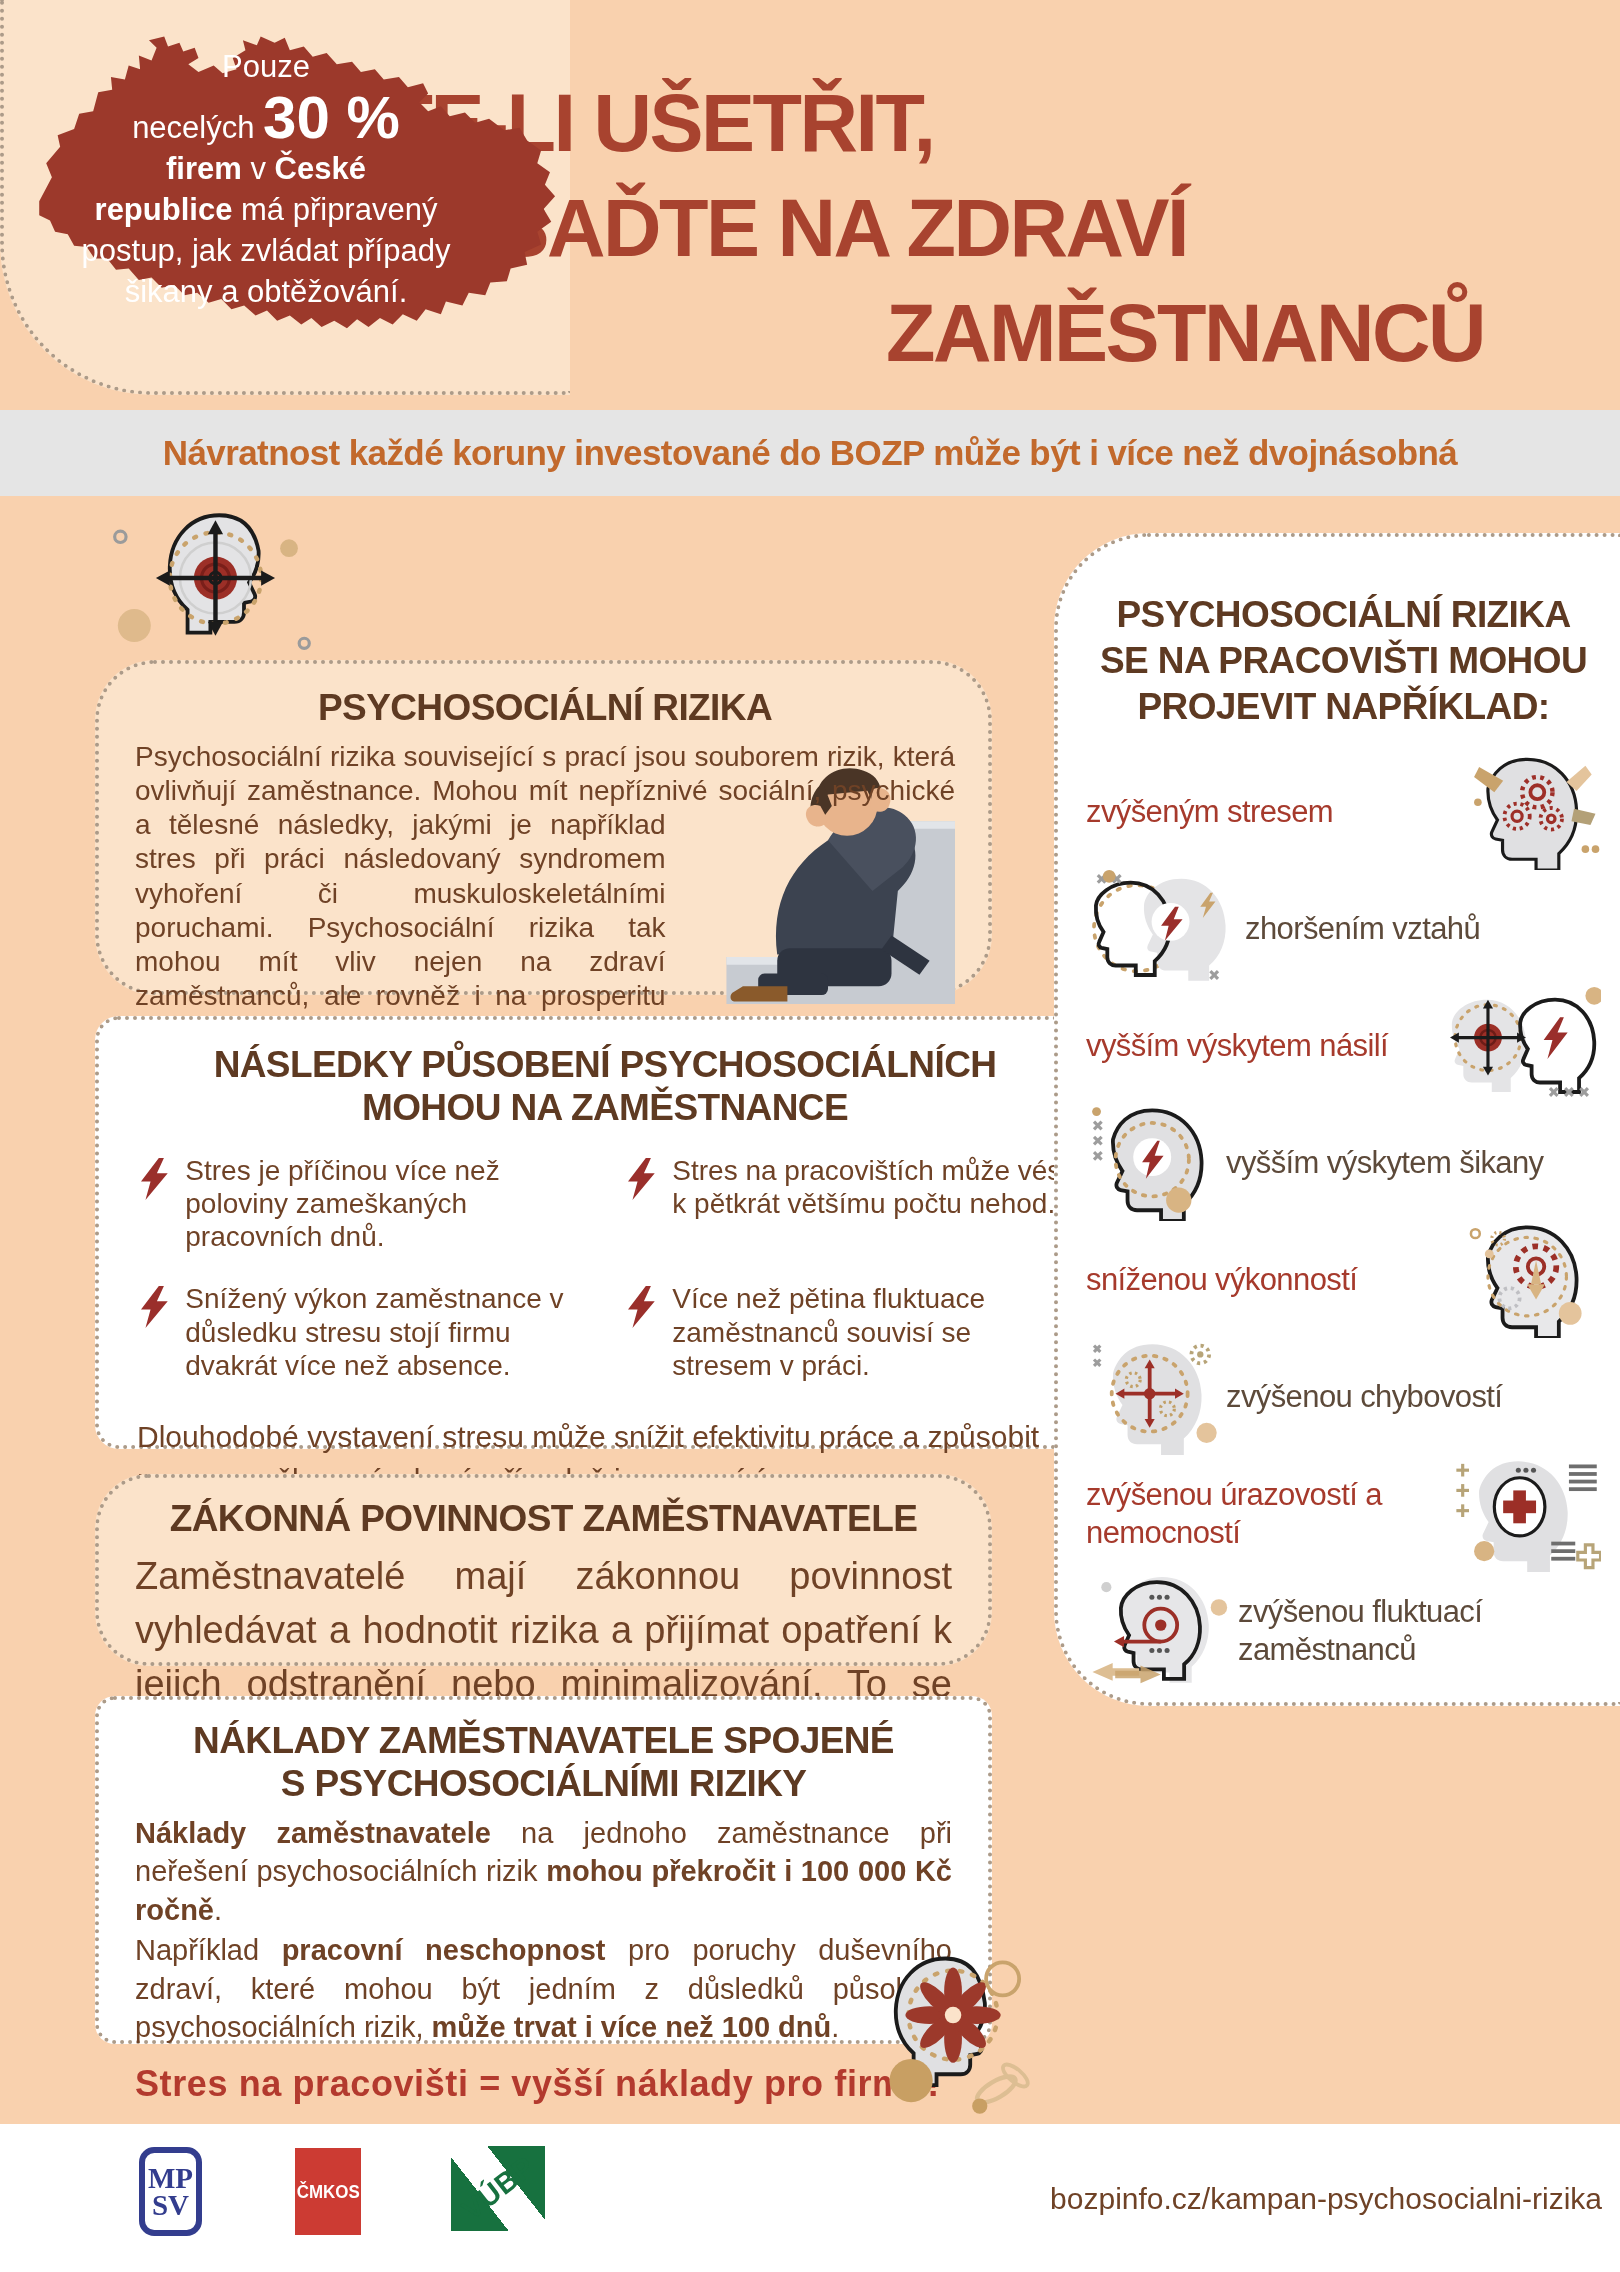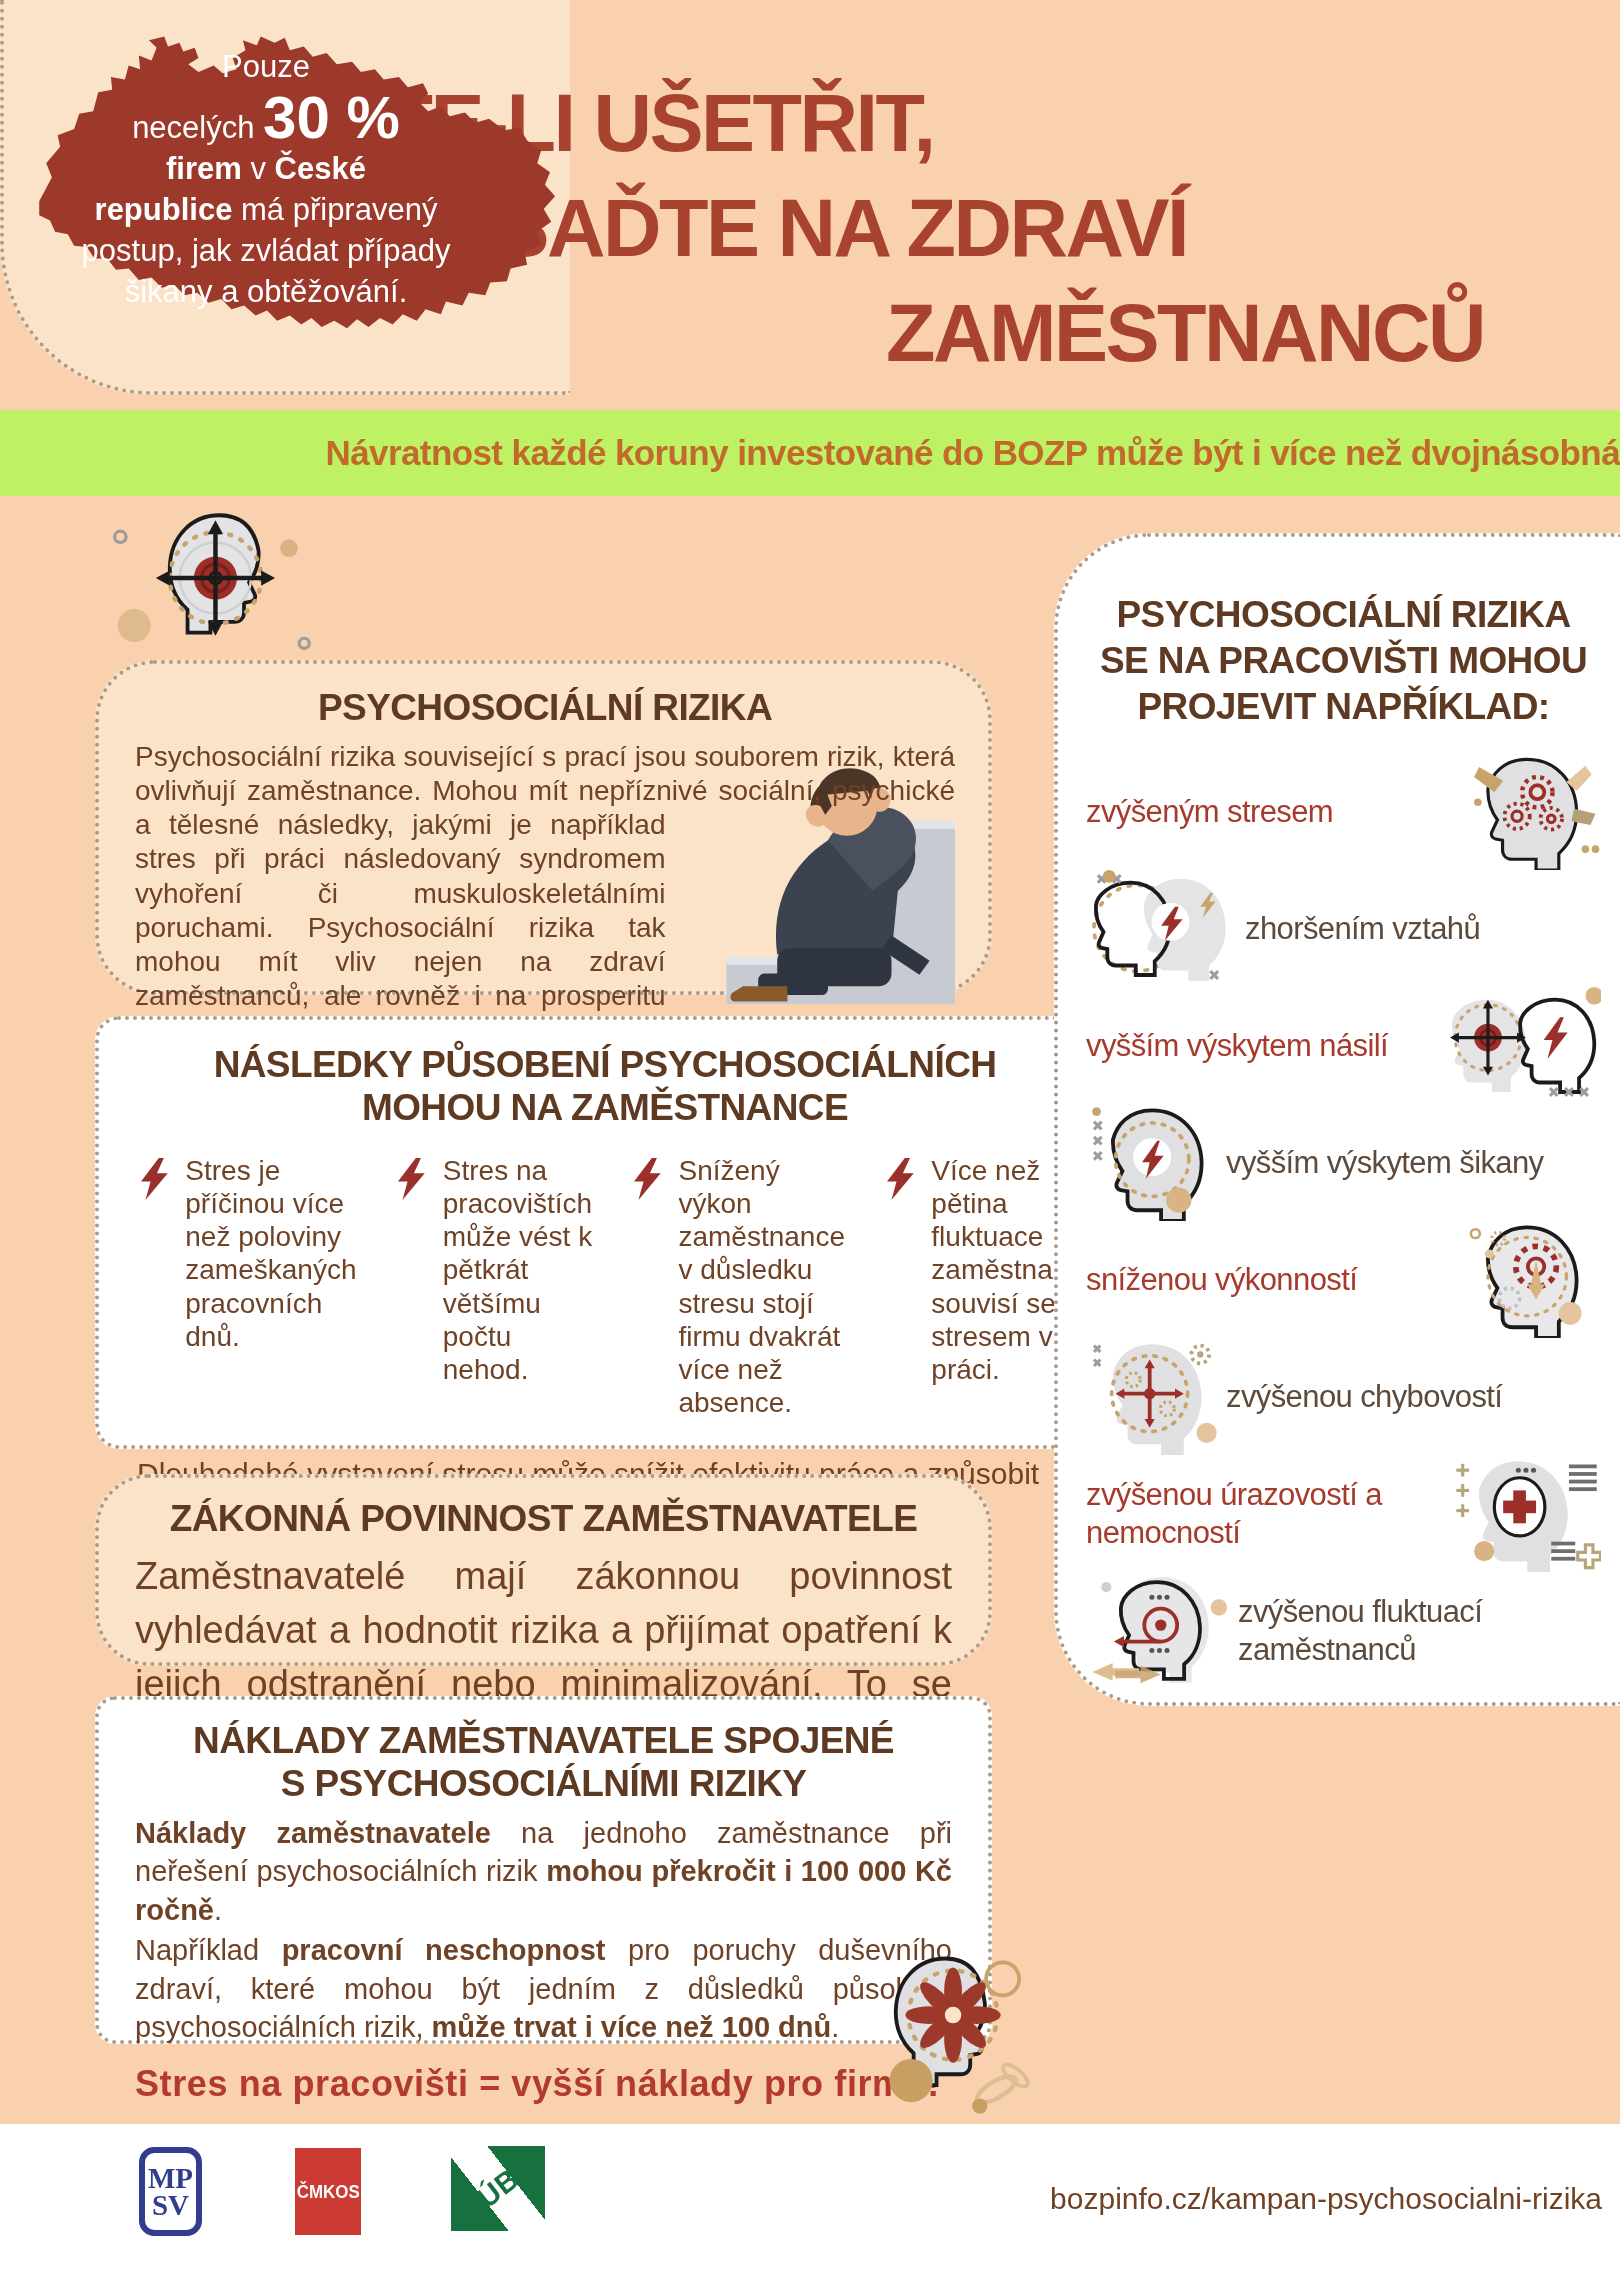--- a/index.html
+++ b/index.html
@@ -4,40 +4,40 @@
 <style>
   html,body{margin:0;padding:0;background:#e8e8e8;}
   #poster{position:relative;width:1620px;height:2273px;background:#F9D1AE;overflow:hidden;
           font-family:"Liberation Sans",sans-serif;}
   
   .title-line{position:absolute;font-weight:bold;font-size:81px;letter-spacing:-2.5px;
               color:#A8432F;white-space:nowrap;line-height:1;}
   #title-l1{left:164px;top:83px;}
   #title-l2{left:444px;top:188px;}
   #title-l3{left:886px;top:293px;}
-  #subtitle-band{position:absolute;left:0;top:410px;width:100%;height:86px;background:#bef264;
-                 display:flex;align-items:center;justify-content:flex-end;}
+  #subtitle-band{position:absolute;left:0;top:410px;width:100%;height:86px;background:#e5e5e5;
+                 display:flex;align-items:center;justify-content:center;}
   #subtitle-band .sub{color:#C2692C;font-weight:bold;font-size:35px;letter-spacing:-0.6px;}
   
   .box{position:absolute;box-sizing:border-box;border:4.4px dotted #AC9B89;}
   .peachbox{background:#FBE3CA;}
   .whitebox{background:#ffffff;}
   .sec-title{font-weight:bold;color:#5E3A22;font-size:37px;line-height:43px;text-align:center;
              letter-spacing:-0.6px;}
   .body-text{color:#6F4226;font-size:28px;line-height:1.22;text-align:justify;}
   
   #box-intro{left:95px;top:660px;width:897px;height:335px;border-radius:60px;
              padding:21.6px 33px 12.7px 36px;}
   #box-intro .body-text{margin-top:11.4px;}
   #man-float{float:right;width:273px;height:259px;margin:5.1px 0 0 16.5px;
              shape-outside:inset(76px 0 0 0);}
   
   #box-consequences{left:95px;top:1016px;width:1020px;height:433px;border-radius:24px;
                     padding:23px 38px 12.7px 38px;}
-  .bullet-grid{display:grid;grid-template-columns:1fr 1fr 1fr 1fr;column-gap:38px;row-gap:29px;margin-top:25.4px;}
+  .bullet-grid{display:grid;grid-template-columns:1fr 1fr;column-gap:38px;row-gap:29px;margin-top:25.4px;}
   .bullet{display:flex;align-items:flex-start;}
   .bullet svg{flex:0 0 auto;margin:3.8px 16.5px 0 3.8px;}
   .bullet-text{color:#6F4226;font-size:28px;line-height:1.18;}
   .note-text{color:#6F4226;font-size:30px;line-height:1.45;margin-top:33px;text-align:left;}
   
   #box-legal{left:95px;top:1474px;width:897px;height:192px;border-radius:54px;
              padding:19px 36px 6.3px 36px;}
   #box-legal .body-text{margin-top:10.2px;font-size:38px;line-height:1.42;}
   
   #box-costs{left:95px;top:1690px;width:897px;height:348px;border-radius:20px;

